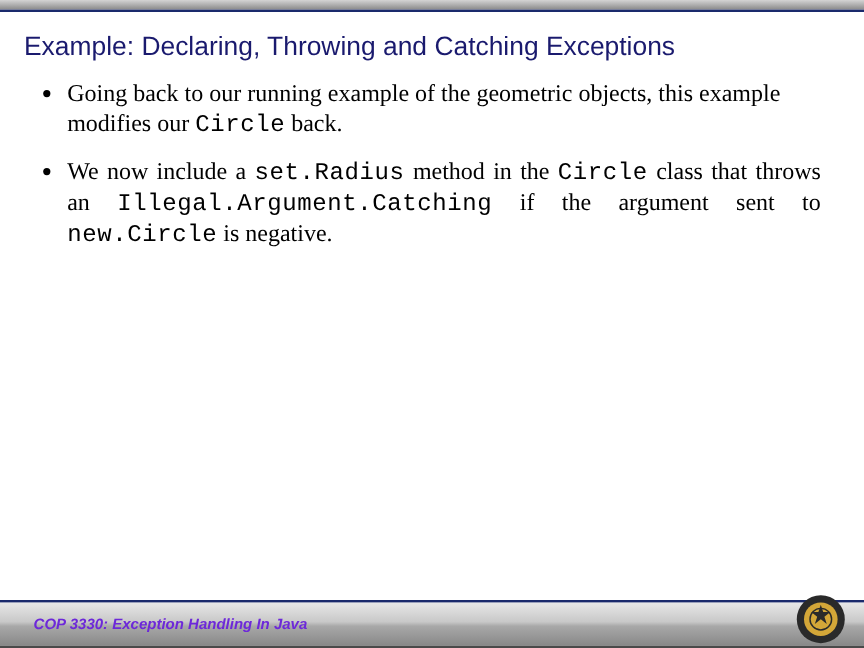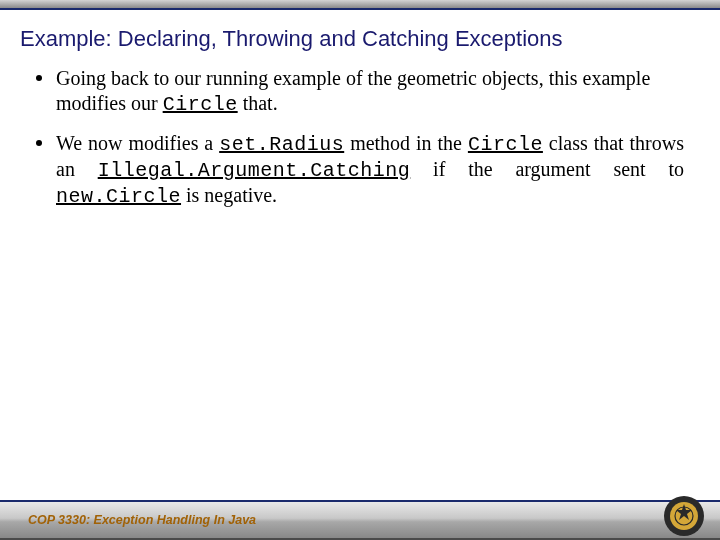--- a/index.html
+++ b/index.html
@@ -49,21 +49,20 @@
   .bullet .text {
     flex: 1;
   }
   .bullet.justify .text {
     text-align: justify;
     text-justify: inter-word;
   }
   .mono {
     font-family: "Courier New", Courier, monospace;
     letter-spacing: 0.5px;
-    text-decoration: underline;
   }
   .footer {
     position: absolute;
     left: 0;
     bottom: 0;
     width: 100%;
     height: 40px;
   }
   .footer-bar {
     position: absolute;
@@ -78,21 +77,21 @@
   .footer-content {
     position: relative;
     display: flex;
     align-items: center;
     height: 100%;
     padding: 0 22px 0 28px;
     font-family: Arial, sans-serif;
     font-size: 12.5px;
     font-style: italic;
     font-weight: bold;
-    color: #a16207;
+    color: #6d28d9;
     border-radius: 19px;
   }
   .footer-left { flex: 0 0 auto; width: 280px; }
   .footer-center { flex: 0 0 auto; width: 140px; text-align: left; }
   .footer-right { flex: 0 0 auto; width: 160px; text-align: left; }
   .logo {
     position: absolute;
     right: 14px;
     bottom: 2px;
     width: 44px;
@@ -105,28 +104,28 @@
 
 <div class="top-bar"></div>
 
 <h1 class="slide-title">Example: Declaring, Throwing and Catching Exceptions</h1>
 
 <div class="content">
 
   <div class="bullet">
     <span class="dot"></span>
     <span class="text">
-      <span>Going back to our running example of the geometric objects, this example modifies our </span><span class="mono">Circle</span><span> that.</span>
+      <span>Going back to our running example of the geometric objects, this example modifies our </span><span class="mono">Circle</span><span> back.</span>
     </span>
   </div>
 
   <div class="bullet justify">
     <span class="dot"></span>
     <span class="text">
-      <span>We now modifies a </span><span class="mono">set.Radius</span><span> method in the </span><span class="mono">Circle</span><span> class that throws an </span><span class="mono">Illegal.Argument.Catching</span><span> if the argument sent to </span><span class="mono">new.Circle</span><span> is negative.</span>
+      <span>We now include a </span><span class="mono">set.Radius</span><span> method in the </span><span class="mono">Circle</span><span> class that throws an </span><span class="mono">Illegal.Argument.Catching</span><span> if the argument sent to </span><span class="mono">new.Circle</span><span> is negative.</span>
     </span>
   </div>
 
 </div>
 
 <div class="footer">
   <div class="footer-bar"></div>
   <div class="footer-content">
     <div class="footer-left">COP 3330: Exception Handling In Java</div>
     <div class="logo">

